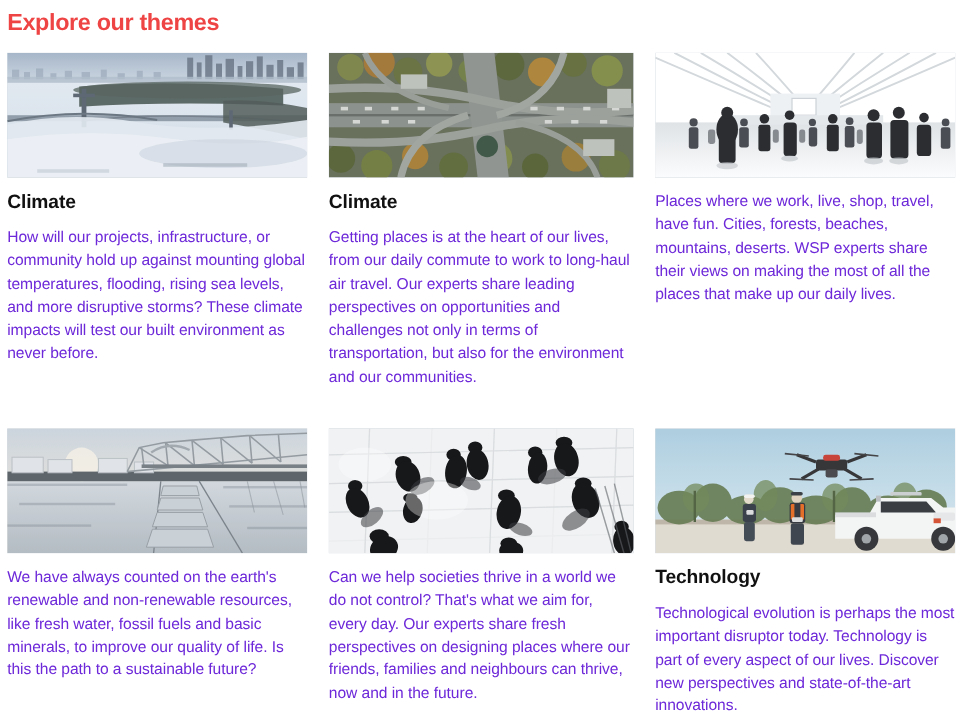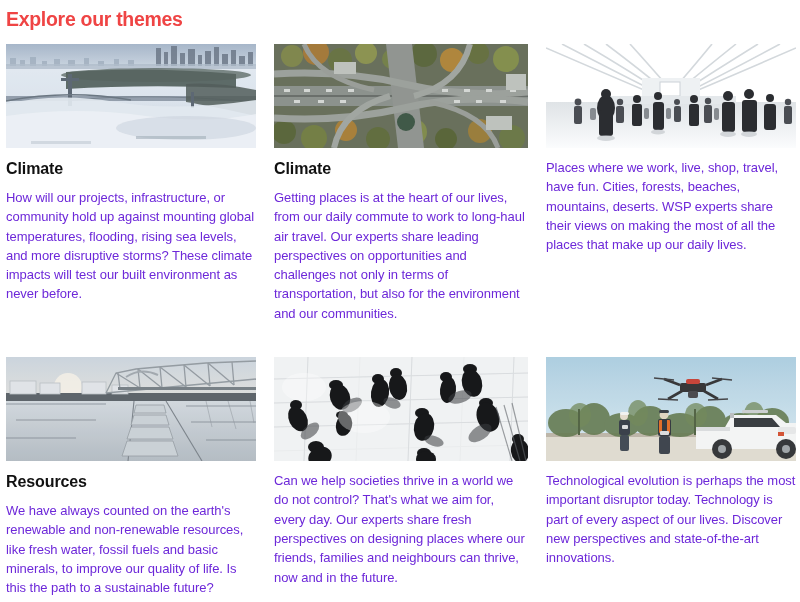--- a/index.html
+++ b/index.html
@@ -323,21 +323,20 @@
               <rect x="200" y="82" width="50" height="2"></rect>
           </g>
           <g stroke="#828a92" stroke-width="0.9" opacity="0.55" fill="none">
             <path d="M200 44 L206 70"></path>
               <path d="M222 44 L230 72"></path>
               <path d="M244 44 L248 66"></path>
           </g>
           <rect x="0" y="0" width="250" height="104" fill="#e7ecf0" opacity="0.1"></rect>
         </svg>
       </div>
-      <h2 class="theme-heading">Resources</h2>
       <p class="theme-body">We have always counted on the earth's renewable and non-renewable resources, like fresh water, fossil fuels and basic minerals, to improve our quality of life. Is this the path to a sustainable future?</p>
     </div>
 
     <div class="theme-card row2">
       <div class="theme-thumb">
         <svg viewBox="0 0 254 104" preserveAspectRatio="none">
           <rect width="254" height="104" fill="#e7e9eb"></rect>
           <g stroke="#d6d9dc" stroke-width="1">
             <path d="M0 22 L254 16"></path>
               <path d="M0 46 L254 40"></path>
@@ -478,17 +477,18 @@
               <circle cx="176" cy="92" r="4" fill="#9ba0a4"></circle>
             <circle cx="240" cy="92" r="10" fill="#2a2c2f"></circle>
               <circle cx="240" cy="92" r="4" fill="#9ba0a4"></circle>
             <rect x="184" y="56" width="4" height="5" fill="#b7bbbe"></rect>
             <rect x="196" y="53" width="26" height="3" rx="1" fill="#c9cccf"></rect>
             <rect x="232" y="75" width="6" height="4" fill="#d14a2a"></rect>
           </g>
           <rect x="0" y="0" width="250" height="104" fill="#ffffff" opacity="0.06"></rect>
         </svg>
       </div>
+      <h2 class="theme-heading">Technology</h2>
       <p class="theme-body">Technological evolution is perhaps the most important disruptor today. Technology is part of every aspect of our lives. Discover new perspectives and state-of-the-art innovations.</p>
     </div>
 
   </div>
 </div>
 
 </body></html>

